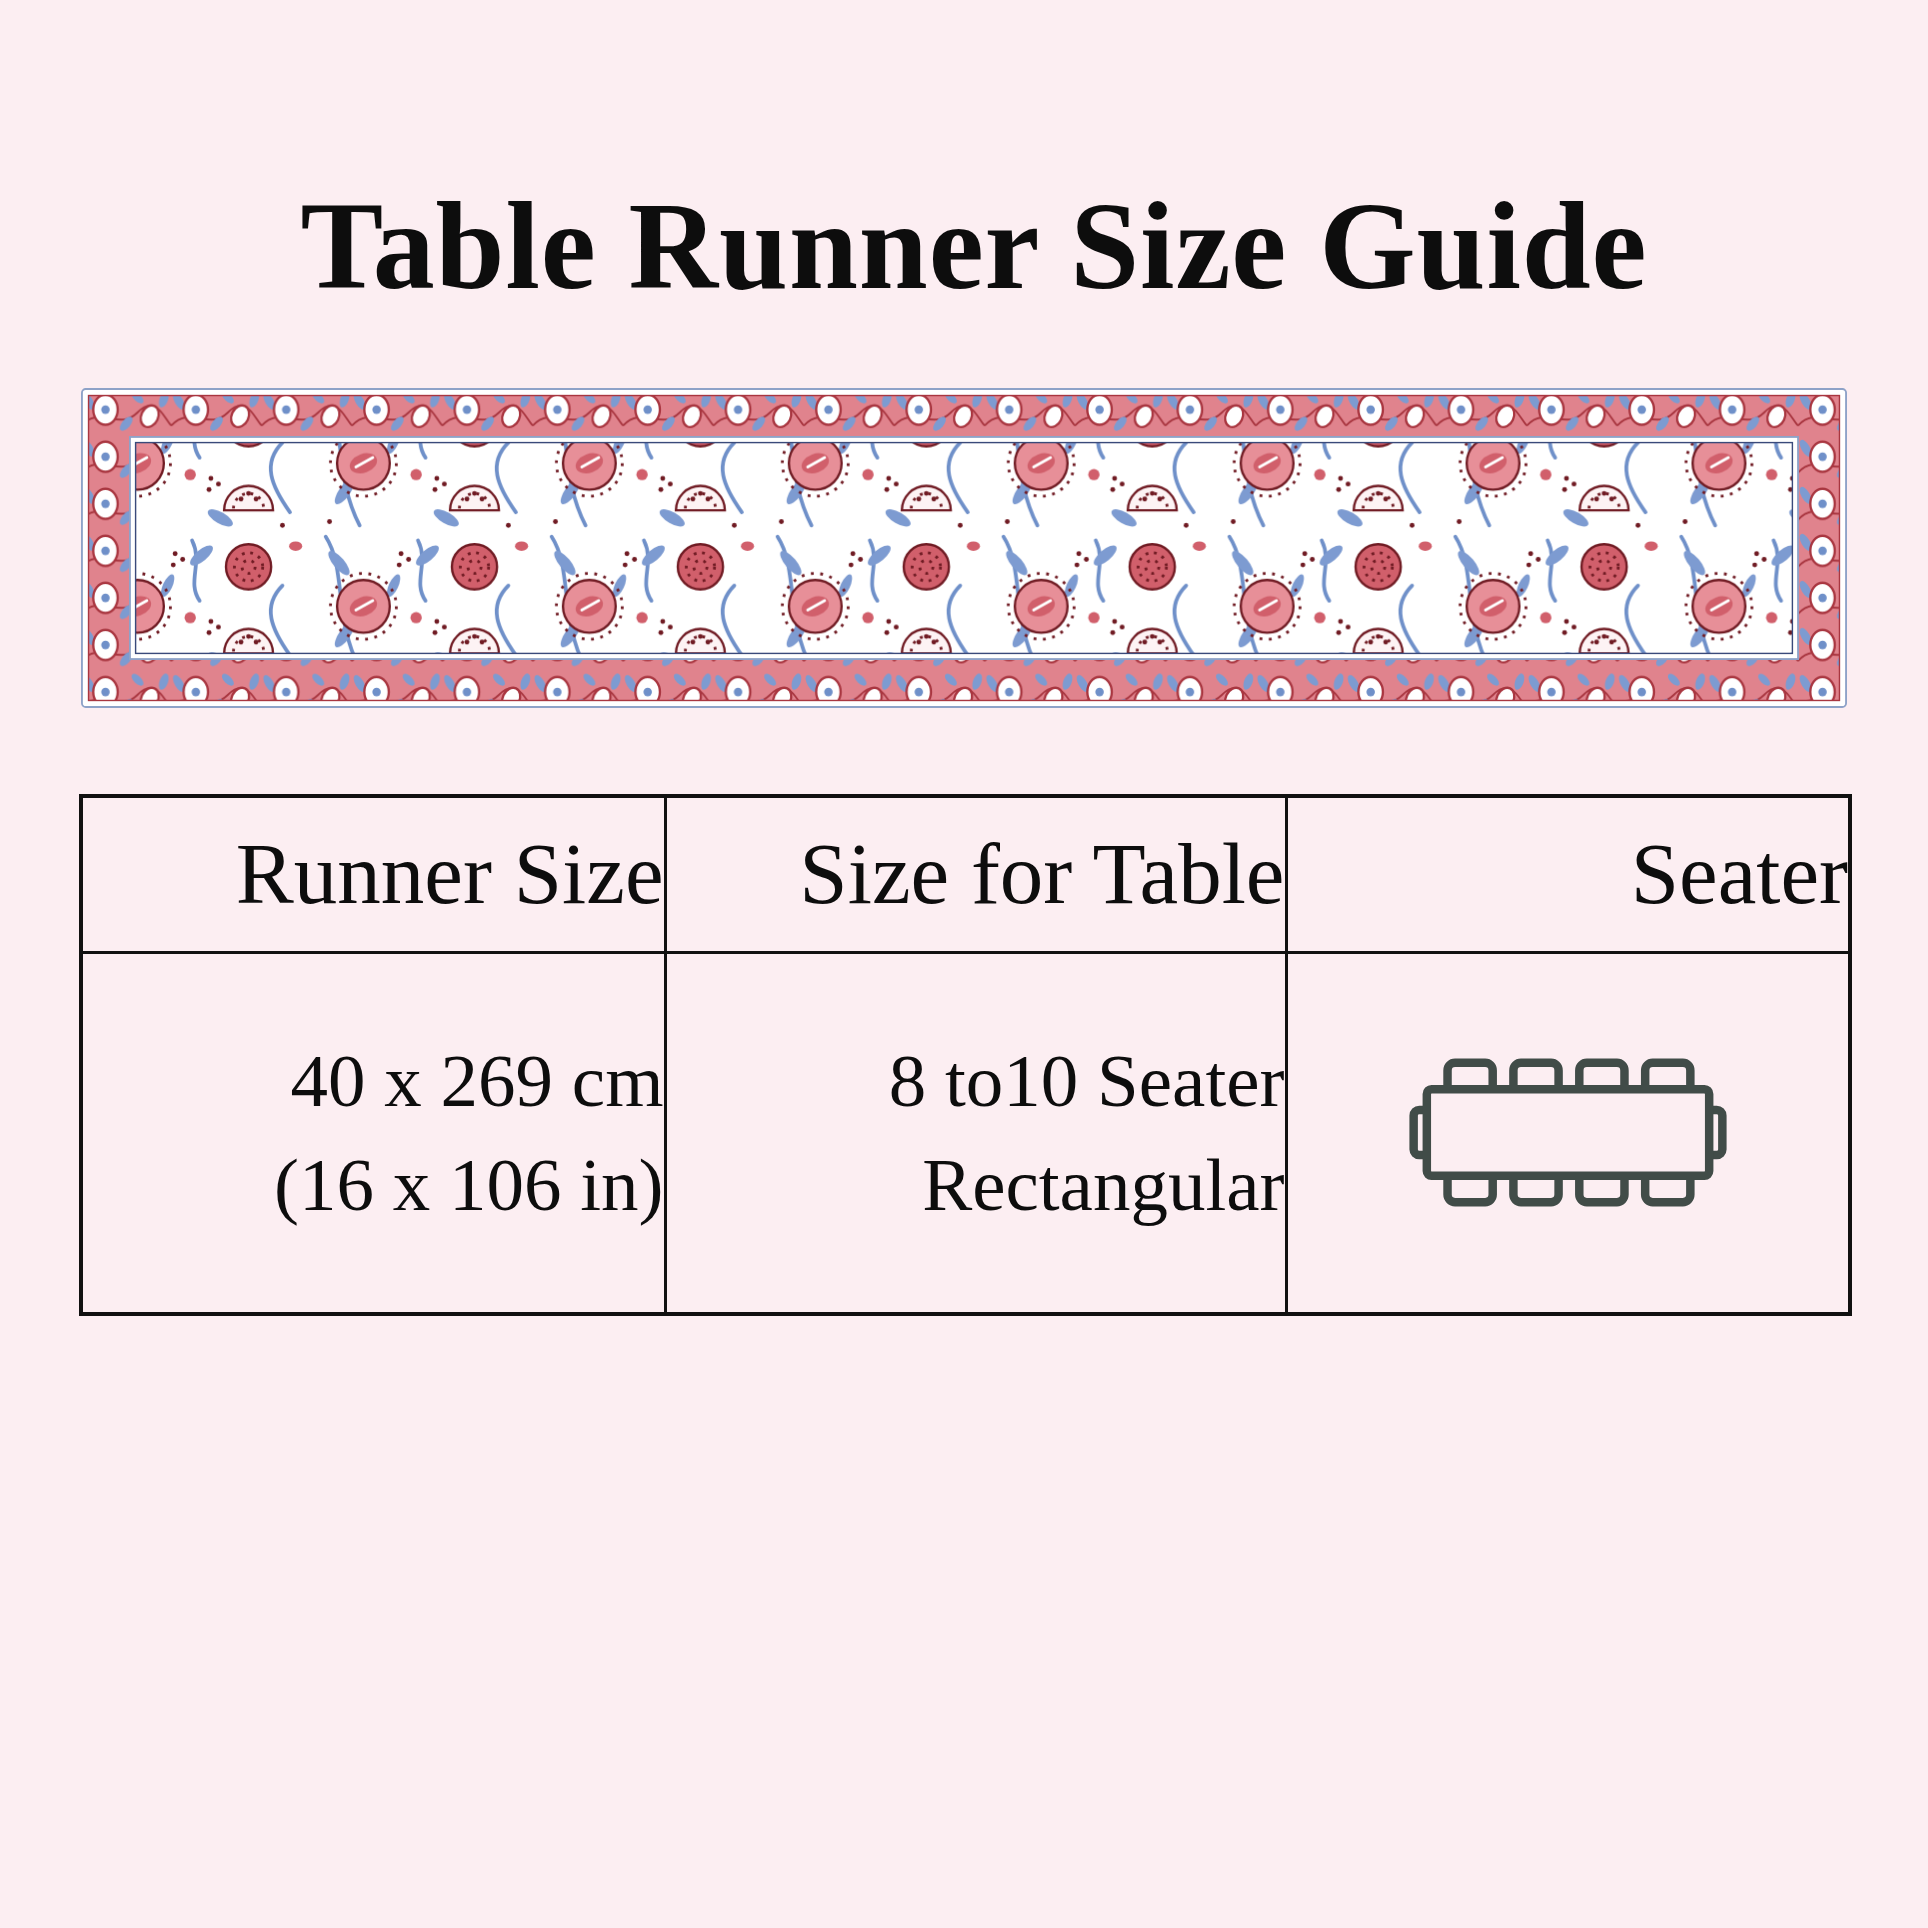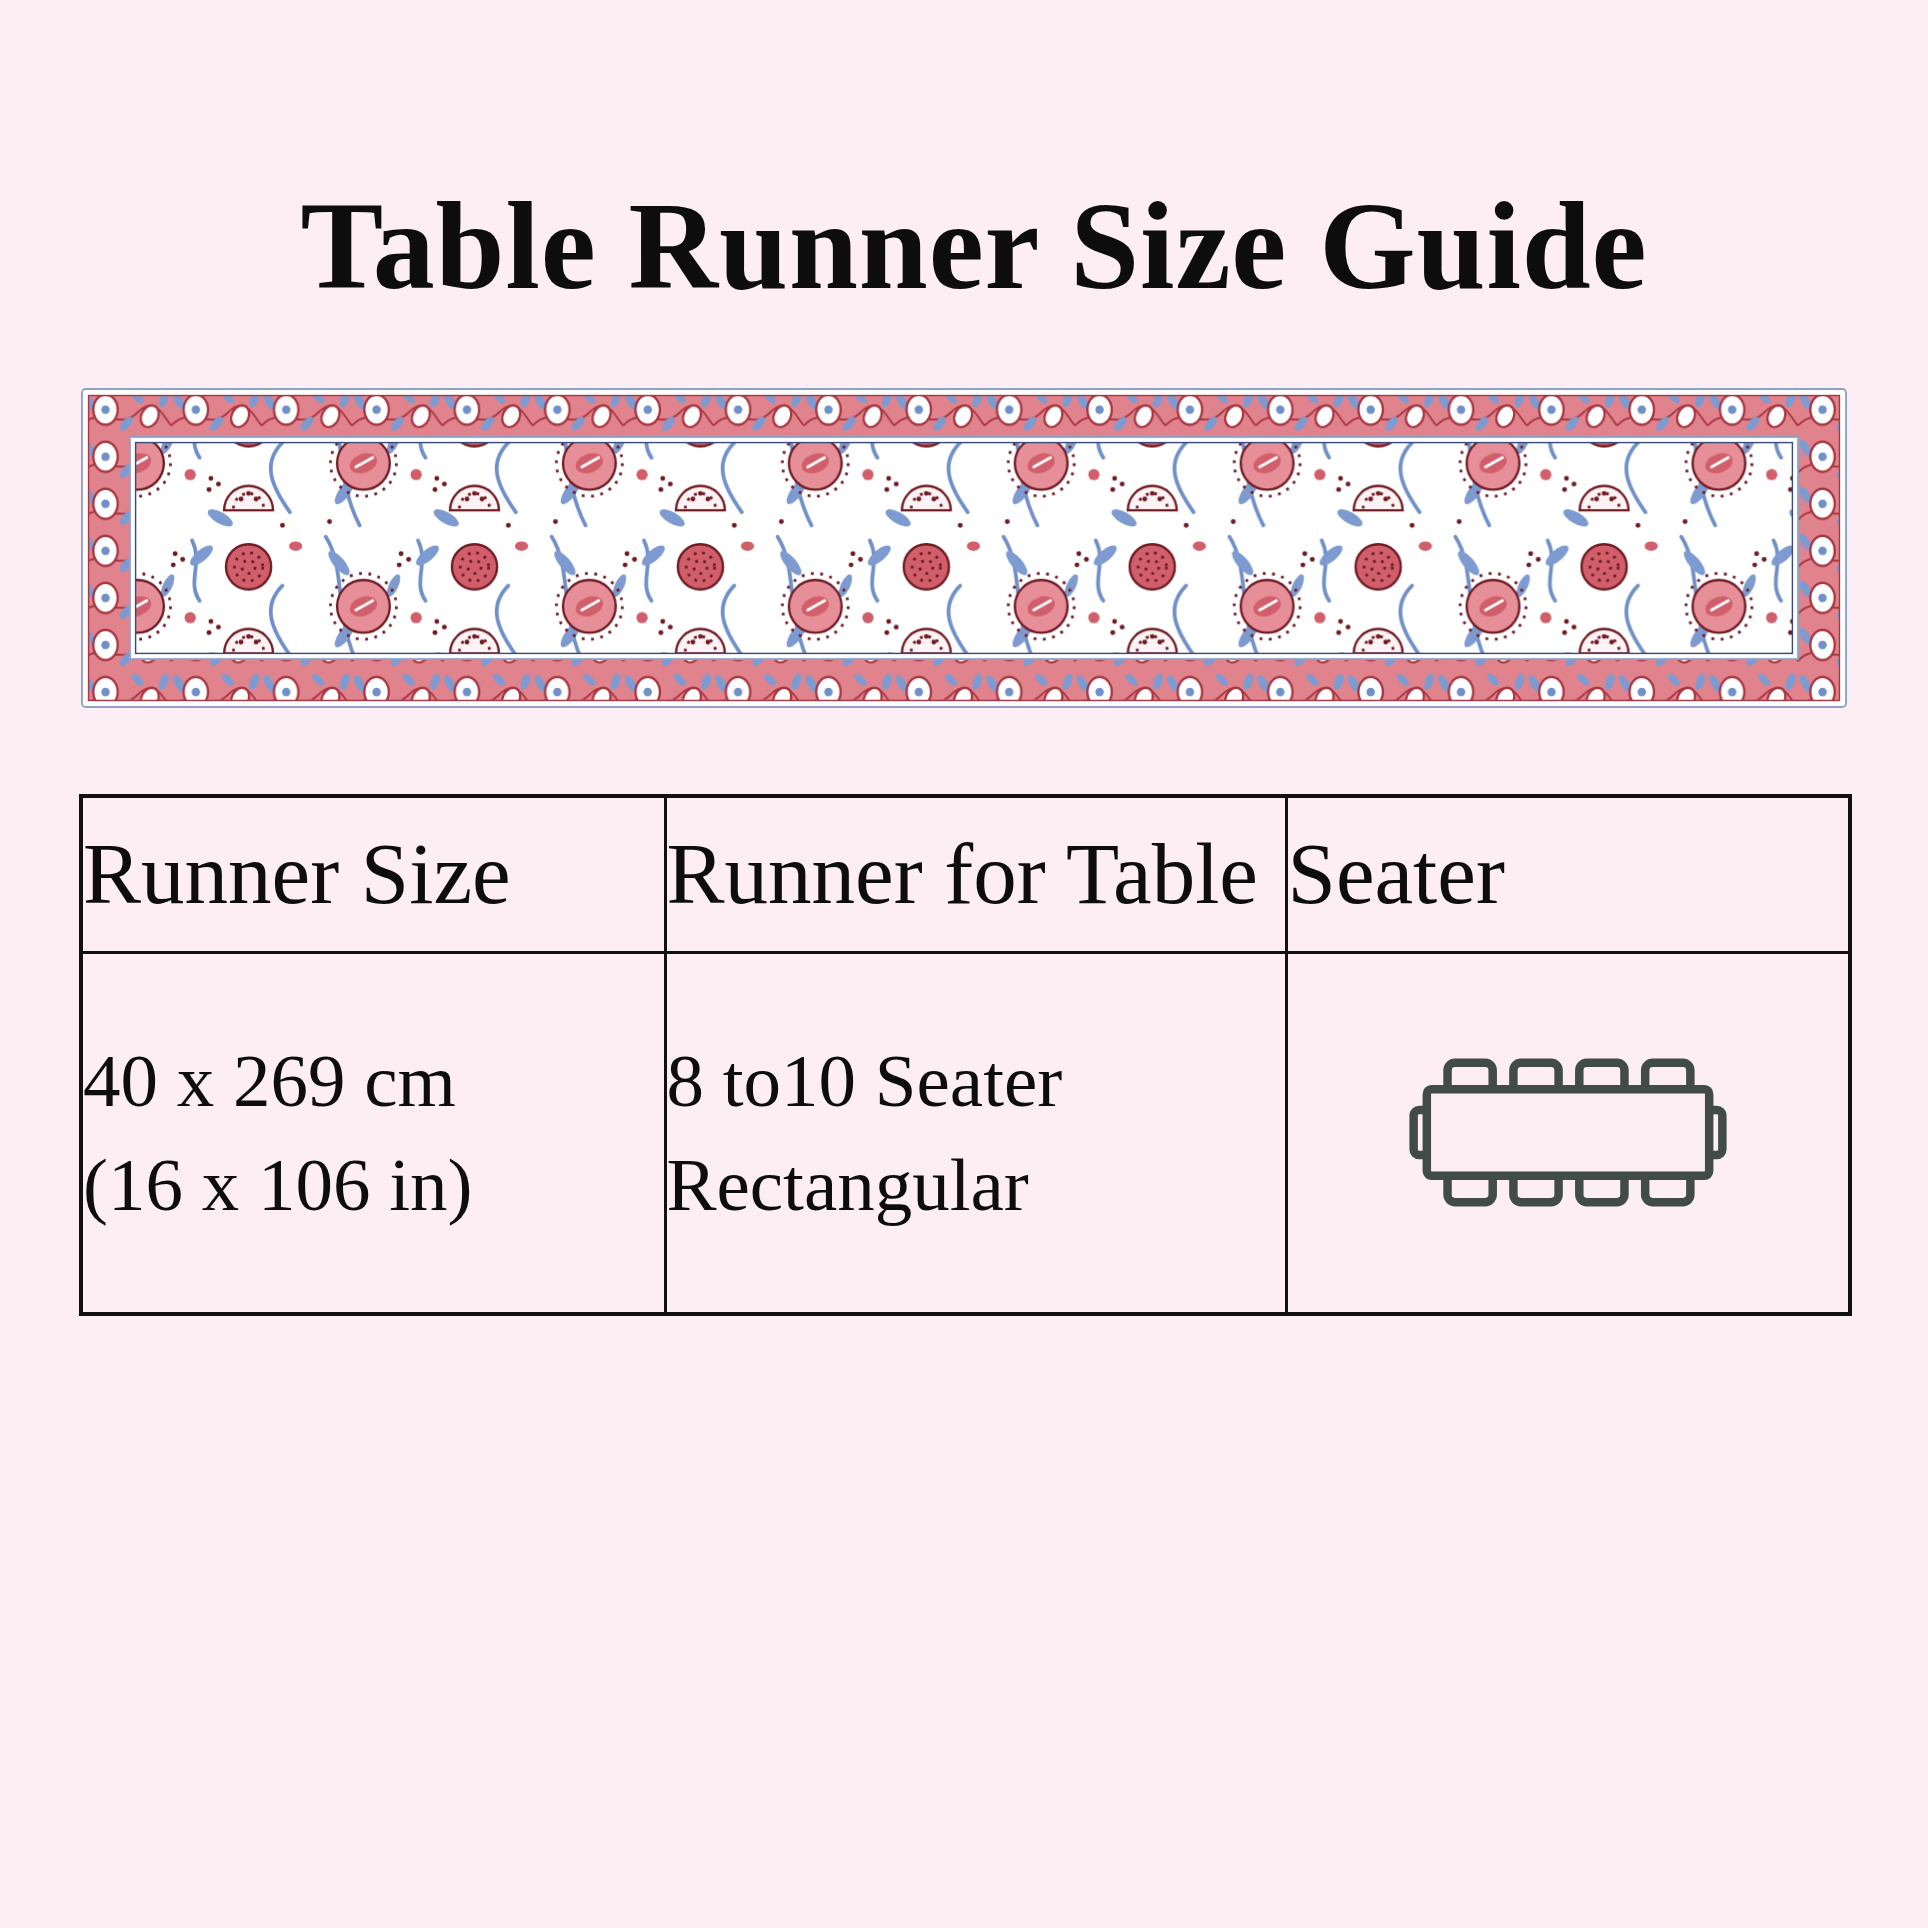--- a/index.html
+++ b/index.html
@@ -51,21 +51,21 @@
   .f-leaf{fill:var(--leaf-blue);}
   .f-bud{fill:var(--flower-red);}
   .f-dot{fill:var(--maroon);}
 
   .size-table{
     position:absolute;left:79px;top:794px;width:1769px;
     border-collapse:collapse;table-layout:fixed;
   }
   .size-table th,.size-table td{
     border:3.8px solid var(--table-border);
-    text-align:left;vertical-align:middle;
+    text-align:right;vertical-align:middle;
     white-space:pre-line;
   }
   .size-table{border:4.7px solid var(--table-border);}
   .size-table th{font-weight:400;font-size:87px;height:156px;line-height:1.1;}
   .size-table td{font-size:75px;line-height:1.38;}
   .row-1 td{height:211px;}
   .row-2 td{height:222px;}
   .row-3 td{height:231px;}
   .seat-cell svg{display:block;margin:0 auto;}
   .seat-icon .ch{fill:none;stroke:var(--icon);stroke-width:9;stroke-linecap:round;stroke-linejoin:round;}
@@ -141,21 +141,21 @@
 
   <table class="size-table">
     <colgroup>
         <col style="width:584px">
         <col style="width:621px">
         <col style="width:564px">
       </colgroup>
     <thead>
       <tr>
         <th>Runner Size</th>
-        <th>Runner for Table</th>
+        <th>Size for Table</th>
         <th>Seater</th>
       </tr>
     </thead>
     <tbody>
       <tr class="row-3">
         <td>40 x 269 cm
 (16 x 106 in)</td>
         <td>8 to10 Seater
 Rectangular</td>
         <td class="seat-cell">

